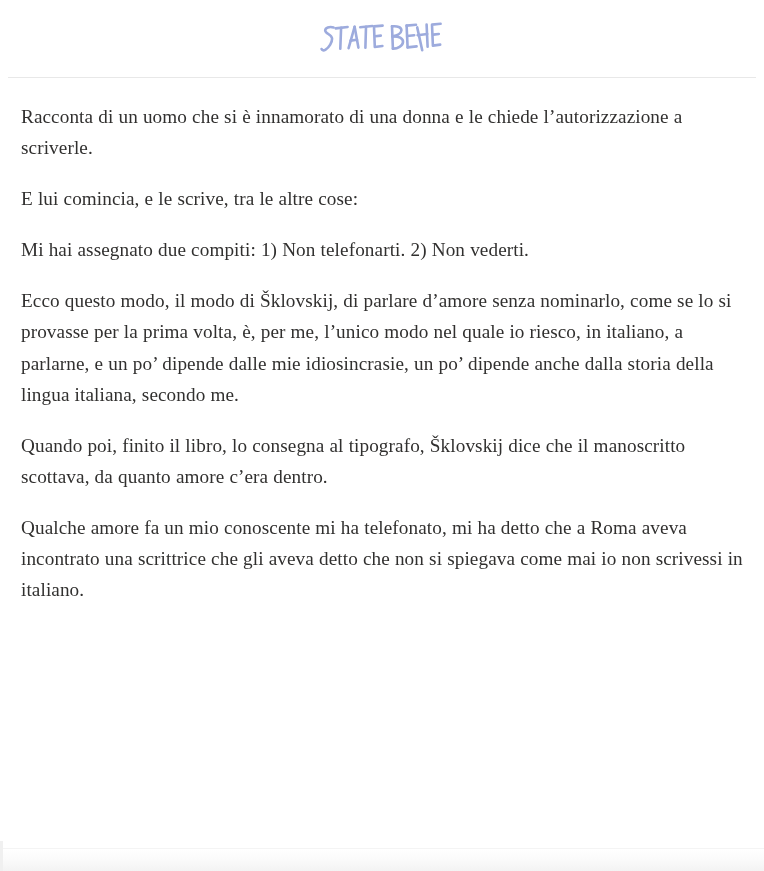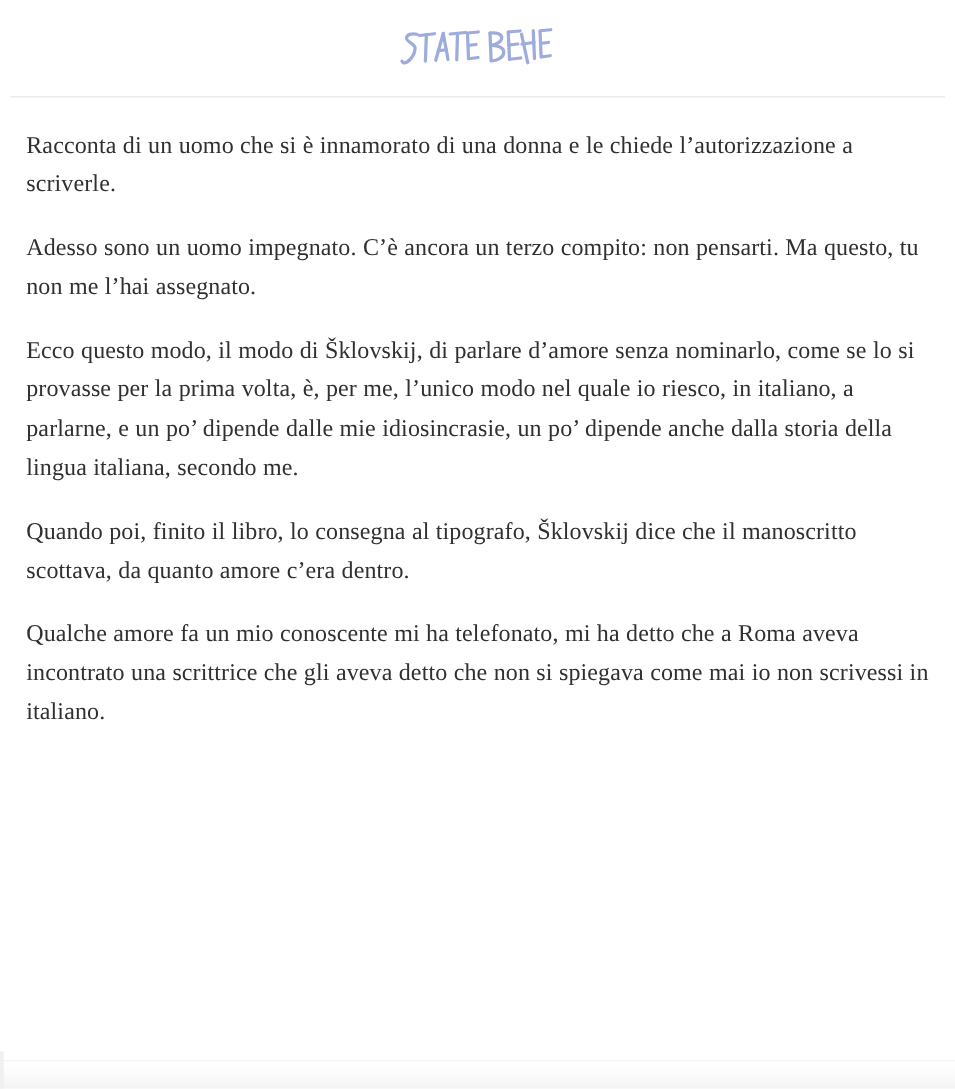--- a/index.html
+++ b/index.html
@@ -134,21 +134,22 @@
         <path d="M113.3 15.6 L118.8 15.0"></path>
       </g>
     </svg>
     <span class="logo-text-hidden">STATE BENE</span>
   </a>
 </header>
 
 <main class="page-wrap">
   <article class="article-body">
     <p>Racconta di un uomo che si è innamorato di una donna e le chiede l’autorizzazione a scriverle.</p>
-    <p>Adesso sono un uomo impegnato. C’è ancora un terzo compito: non pensarti. Ma questo, tu non me l’hai assegnato.</p>
+    <p>E lui comincia, e le scrive, tra le altre cose:</p>
+    <p>Mi hai assegnato due compiti: 1) Non telefonarti. 2) Non vederti.</p>
     <p>Ecco questo modo, il modo di Šklovskij, di parlare d’amore senza nominarlo, come se lo si provasse per la prima volta, è, per me, l’unico modo nel quale io riesco, in italiano, a parlarne, e un po’ dipende dalle mie idiosincrasie, un po’ dipende anche dalla storia della lingua italiana, secondo me.</p>
     <p>Quando poi, finito il libro, lo consegna al tipografo, Šklovskij dice che il manoscritto scottava, da quanto amore c’era dentro.</p>
     <p>Qualche amore fa un mio conoscente mi ha telefonato, mi ha detto che a Roma aveva incontrato una scrittrice che gli aveva detto che non si spiegava come mai io non scrivessi in italiano.</p>
   </article>
 </main>
 
 <div class="page-edge"></div>
 <div class="page-edge-left"></div>
 
 </body></html>

